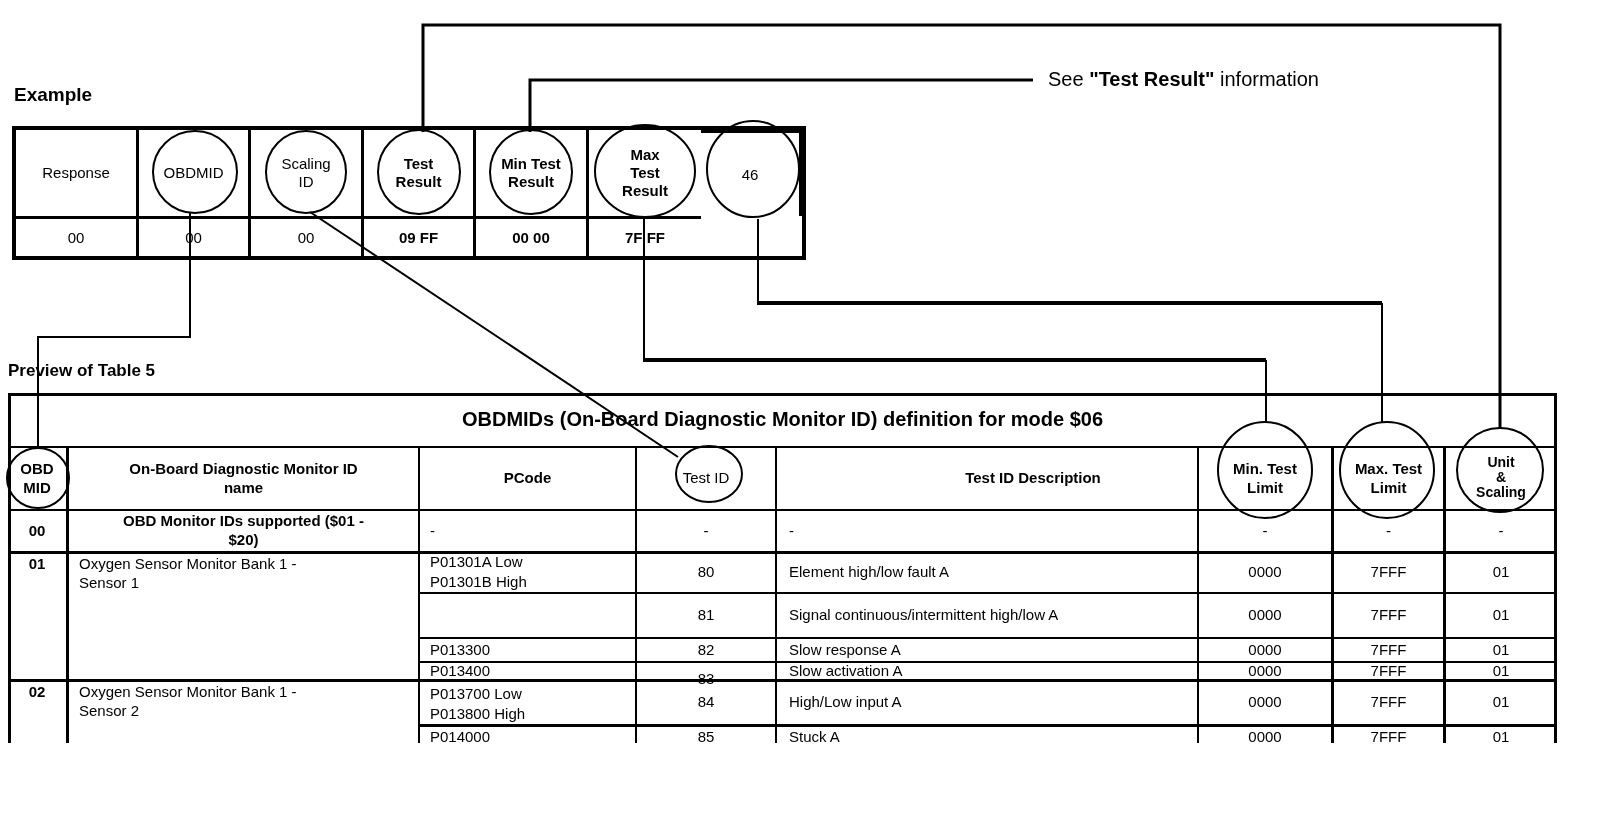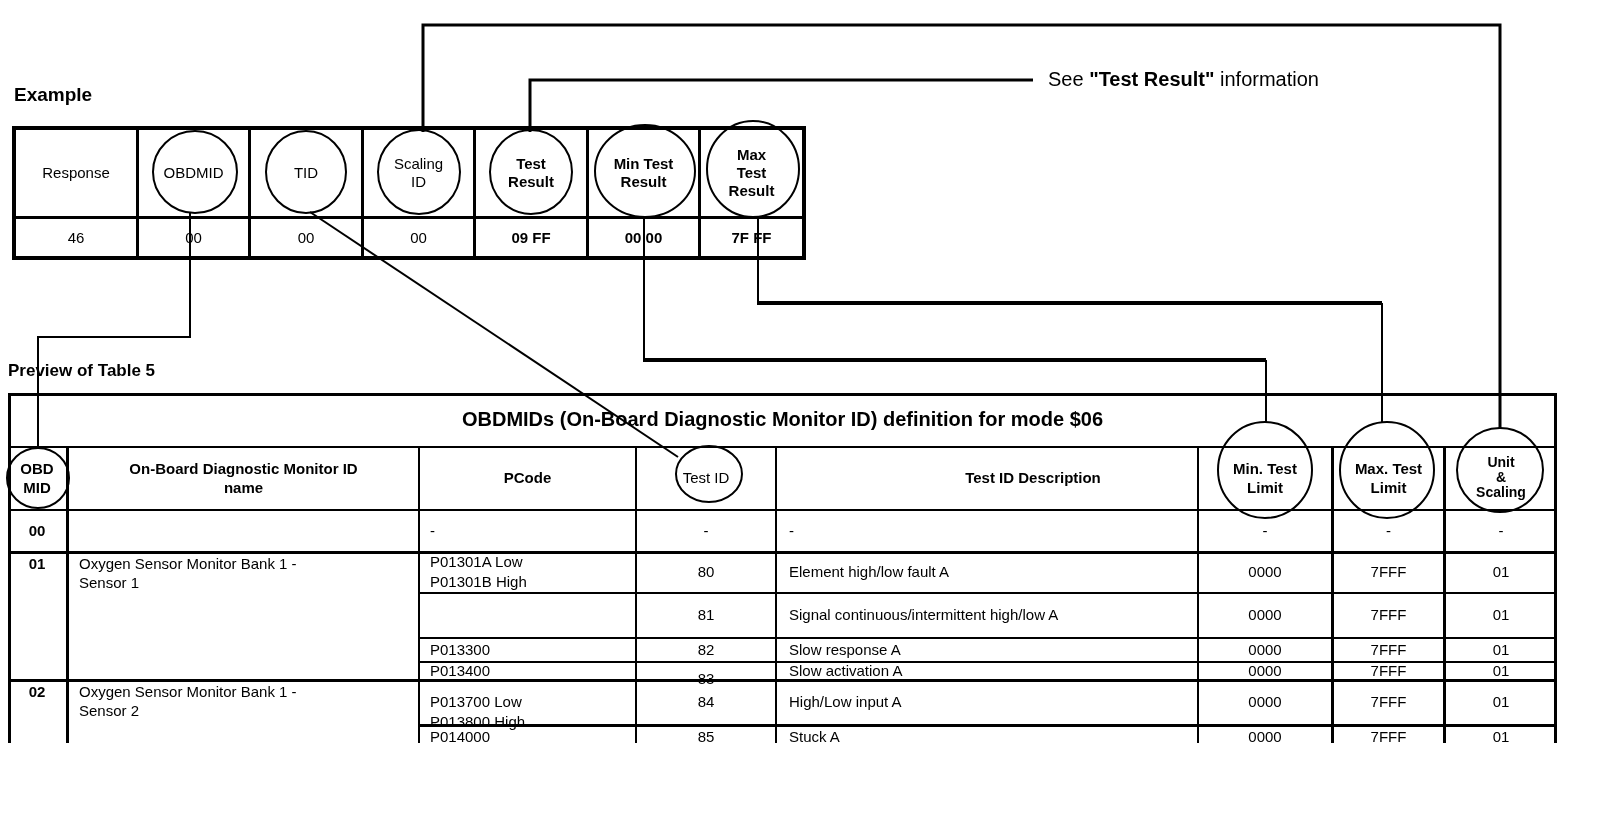--- a/index.html
+++ b/index.html
@@ -47,23 +47,20 @@
   <div class="abs" style="left:1048px;top:67px;font-size:20px;line-height:25px;white-space:pre;"><span>See </span><span class="b">"Test Result"</span><span> information</span></div>
 
   <div id="example-table">
     <div class="exc">
       <div>Response</div>
     </div>
     <div class="exc">
       <div>OBDMID</div>
     </div>
     <div class="exc">
-      <div>TID</div>
-    </div>
-    <div class="exc">
       <div>Scaling</div>
       <div>ID</div>
     </div>
     <div class="exc b">
       <div>Test</div>
       <div>Result</div>
     </div>
     <div class="exc b">
       <div>Min Test</div>
       <div>Result</div>
@@ -131,20 +128,24 @@
       <div>Max. Test</div>
       <div>Limit</div>
     </div>
     <div class="c hd small3" style="left:1440px;top:53px;width:106px;height:63px;">
       <div>Unit</div>
       <div>&amp;</div>
       <div>Scaling</div>
     </div>
 
     <div class="c b" style="left:0;top:116px;width:58px;height:42px;">00</div>
+    <div class="c b" style="left:61px;top:116px;width:349px;height:42px;">
+      <div>OBD Monitor IDs supported ($01 -</div>
+      <div>$20)</div>
+    </div>
     <div class="c L padL10" style="left:412px;top:116px;width:215px;height:42px;">-</div>
     <div class="c" style="left:629px;top:116px;width:138px;height:42px;">-</div>
     <div class="c L padL12" style="left:769px;top:116px;width:420px;height:42px;">-</div>
     <div class="c" style="left:1191px;top:116px;width:132px;height:42px;">-</div>
     <div class="c" style="left:1326px;top:116px;width:109px;height:42px;">-</div>
     <div class="c" style="left:1440px;top:116px;width:106px;height:42px;">-</div>
 
     <div class="c b T padT3" style="left:0;top:158px;width:58px;height:128px;">01</div>
     <div class="c L T padL10 padT3" style="left:61px;top:158px;width:349px;height:128px;">
       <div>Oxygen Sensor Monitor Bank 1 -</div>
@@ -180,21 +181,21 @@
     <div class="c" style="left:1191px;top:268px;width:132px;height:18px;">0000</div>
     <div class="c" style="left:1326px;top:268px;width:109px;height:18px;">7FFF</div>
     <div class="c" style="left:1440px;top:268px;width:106px;height:18px;">01</div>
 
     <div class="c b T padT3" style="left:0;top:286px;width:58px;height:64px;">02</div>
     <div class="c L T padL10 padT3" style="left:61px;top:286px;width:349px;height:64px;">
       <div>Oxygen Sensor Monitor Bank 1 -</div>
       <div>Sensor 2</div>
     </div>
 
-    <div class="c L padL10 lh20" style="left:412px;top:296px;width:215px;height:45px;">
+    <div class="c L padL10 lh20" style="left:412px;top:288px;width:215px;height:45px;">
       <div>P013700 Low</div>
       <div>P013800 High</div>
     </div>
     <div class="c" style="left:629px;top:286px;width:138px;height:45px;">84</div>
     <div class="c L padL12" style="left:769px;top:286px;width:420px;height:45px;">High/Low input A</div>
     <div class="c" style="left:1191px;top:286px;width:132px;height:45px;">0000</div>
     <div class="c" style="left:1326px;top:286px;width:109px;height:45px;">7FFF</div>
     <div class="c" style="left:1440px;top:286px;width:106px;height:45px;">01</div>
 
     <div class="c L T padL10 padT3" style="left:412px;top:331px;width:215px;height:45px;">P014000</div>

